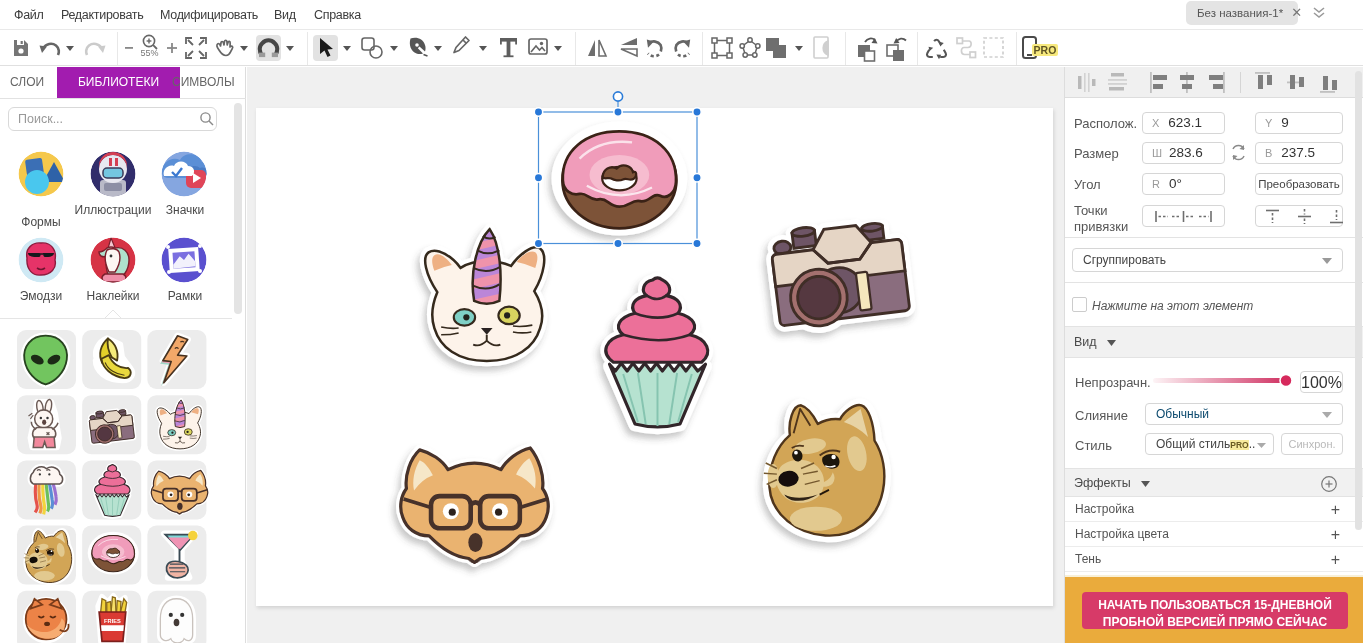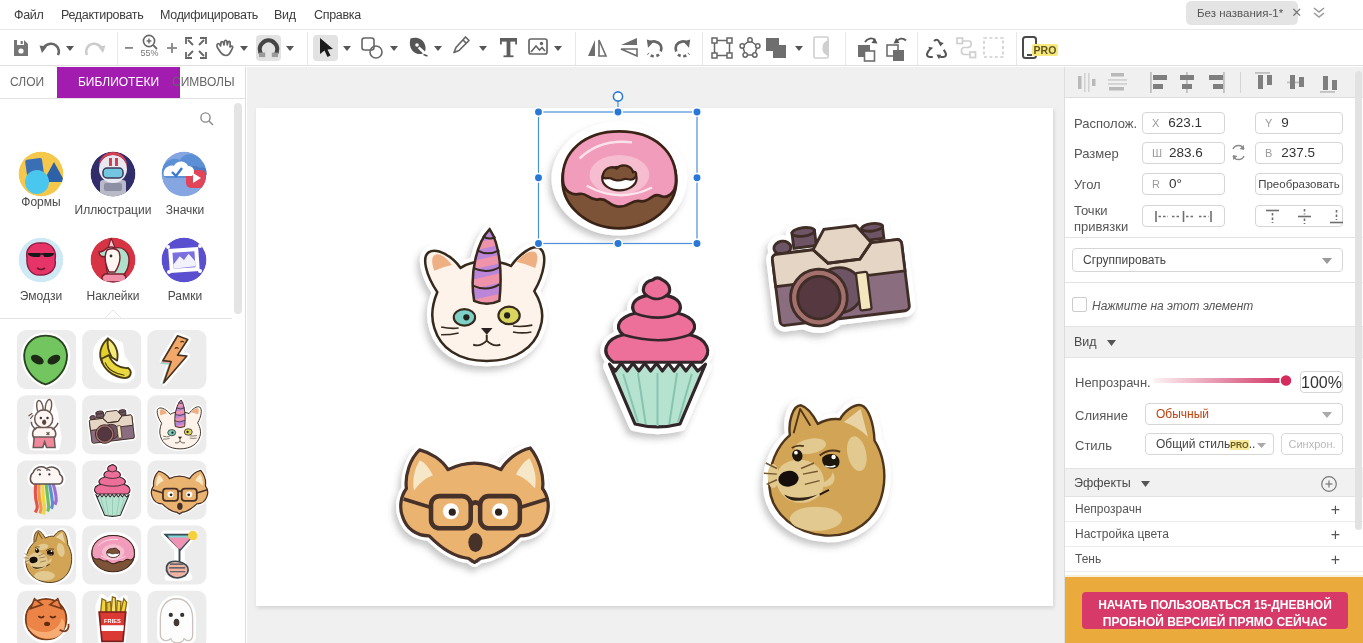--- a/index.html
+++ b/index.html
@@ -204,27 +204,28 @@
         <rect x="9" y="7" width="26" height="12" rx="2" fill="#f7e97e"></rect>
         <text x="22" y="16.5" font-size="10.5" font-weight="bold" fill="#5e5424" text-anchor="middle" font-family="Liberation Sans">PRO</text>
       </g>
   </svg>
 </div>
 <div id="leftpanel">
   <div class="ltab" style="left:10px;">СЛОИ</div>
   <div id="libtab">БИБЛИОТЕКИ</div>
   <div class="ltab" style="left:172px;">СИМВОЛЫ</div>
   <div id="ltabline"></div>
+  <div id="searchbox">Поиск...</div>
   <svg width="16" height="16" style="position:absolute;left:199px;top:44px;">
       <circle cx="6.5" cy="6.5" r="4.6" fill="none" stroke="#8a8a8a" stroke-width="1.4"></circle>
       <line x1="10" y1="10" x2="14" y2="14" stroke="#8a8a8a" stroke-width="1.4"></line>
     </svg>
   <div id="lscroll"></div>
   <div id="libsep"></div>
-  <div class="liblab" style="left:1px;top:128px;">Формы</div>
+  <div class="liblab" style="left:1px;top:148px;">Формы</div>
   <div class="liblab" style="left:73px;top:136px;">Иллюстрации</div>
   <div class="liblab" style="left:145px;top:136px;">Значки</div>
   <div class="liblab" style="left:1px;top:222px;">Эмодзи</div>
   <div class="liblab" style="left:73px;top:222px;">Наклейки</div>
   <div class="liblab" style="left:145px;top:222px;">Рамки</div>
   <svg id="lpsvg" width="246" height="576" style="position:absolute;left:0;top:0;">
   <defs>
     <g id="st-donut">
       <ellipse cx="80" cy="68" rx="75" ry="63" fill="#fff"></ellipse>
       <ellipse cx="80" cy="70" rx="63" ry="53" fill="#7d5337" stroke="#3a2318" stroke-width="3"></ellipse>
@@ -670,37 +671,37 @@
         <linearGradient id="slg" x1="0" y1="0" x2="1" y2="0">
           <stop offset="0" stop-color="#fdf4f6"></stop>
           <stop offset="1" stop-color="#ce2c5e"></stop>
         </linearGradient>
       </defs>
     <rect x="0" y="5" width="137" height="5" rx="2.5" fill="url(#slg)"></rect>
     <circle cx="133" cy="7.5" r="6" fill="#d6295c" stroke="#fff" stroke-width="1.5"></circle>
   </svg>
   <div class="rinput" style="left:235px;top:304px;width:43px;height:22px;text-align:center;color:#333;font-size:16px;line-height:21px;">100%</div>
   <div class="rlabel" style="left:10px;top:341px;">Слияние</div>
-  <div class="rinput" style="left:80px;top:336px;width:198px;height:22px;font-size:12px;line-height:21px;"><span style="padding-left:10px;color:#c2410c;">Обычный</span><svg width="10" height="6" style="position:absolute;right:10px;top:8px;">
+  <div class="rinput" style="left:80px;top:336px;width:198px;height:22px;font-size:12px;line-height:21px;"><span style="padding-left:10px;color:#0c4a6e;">Обычный</span><svg width="10" height="6" style="position:absolute;right:10px;top:8px;">
         <path d="M0 0 L10 0 L5 6 Z" fill="#aaa"></path>
       </svg></div>
   <div class="rlabel" style="left:10px;top:371px;">Стиль</div>
   <div class="rinput" style="left:80px;top:366px;width:129px;height:22px;font-size:12px;line-height:21px;"><span style="padding-left:10px;color:#444;">Общий стиль</span><span style="background:#f7ea9d;color:#6a5b22;font-size:8.5px;font-weight:bold;">PRO</span><span style="color:#444;">..</span><svg width="9" height="5" style="position:absolute;right:7px;top:9px;">
         <path d="M0 0 L9 0 L4.5 5 Z" fill="#aaa"></path>
       </svg></div>
   <div class="rinput" style="left:216px;top:366px;width:62px;height:22px;text-align:center;color:#b9b9b9;font-size:11px;line-height:21px;">Синхрон.</div>
   <div class="shead" style="top:401px;height:29px;line-height:28px;"><span style="padding-left:9px;">Эффекты</span><svg width="9" height="6" style="margin-left:10px;">
         <path d="M0 0 L9 0 L4.5 6 Z" fill="#555"></path>
       </svg>
     <svg width="18" height="18" style="position:absolute;right:25px;top:7px;">
         <circle cx="8" cy="8" r="7.3" fill="none" stroke="#777" stroke-width="1.2"></circle>
         <line x1="8" y1="4.5" x2="8" y2="11.5" stroke="#777" stroke-width="1.2"></line>
         <line x1="4.5" y1="8" x2="11.5" y2="8" stroke="#777" stroke-width="1.2"></line>
       </svg>
   </div>
-  <div class="erow" style="top:430px;"><span style="padding-left:10px;">Непрозрачн</span><span class="eplus">+</span></div>
+  <div class="erow" style="top:430px;"><span style="padding-left:10px;">Настройка</span><span class="eplus">+</span></div>
   <div class="erow" style="top:455px;"><span style="padding-left:10px;">Настройка цвета</span><span class="eplus">+</span></div>
   <div class="erow" style="top:480px;"><span style="padding-left:10px;">Тень</span><span class="eplus">+</span></div>
   <div id="banner">
       <div id="bbtn">НАЧАТЬ ПОЛЬЗОВАТЬСЯ 15-ДНЕВНОЙ<br>ПРОБНОЙ ВЕРСИЕЙ ПРЯМО СЕЙЧАС</div>
     </div>
   <div id="rscroll"></div>
 </div>
 
 </body></html>

